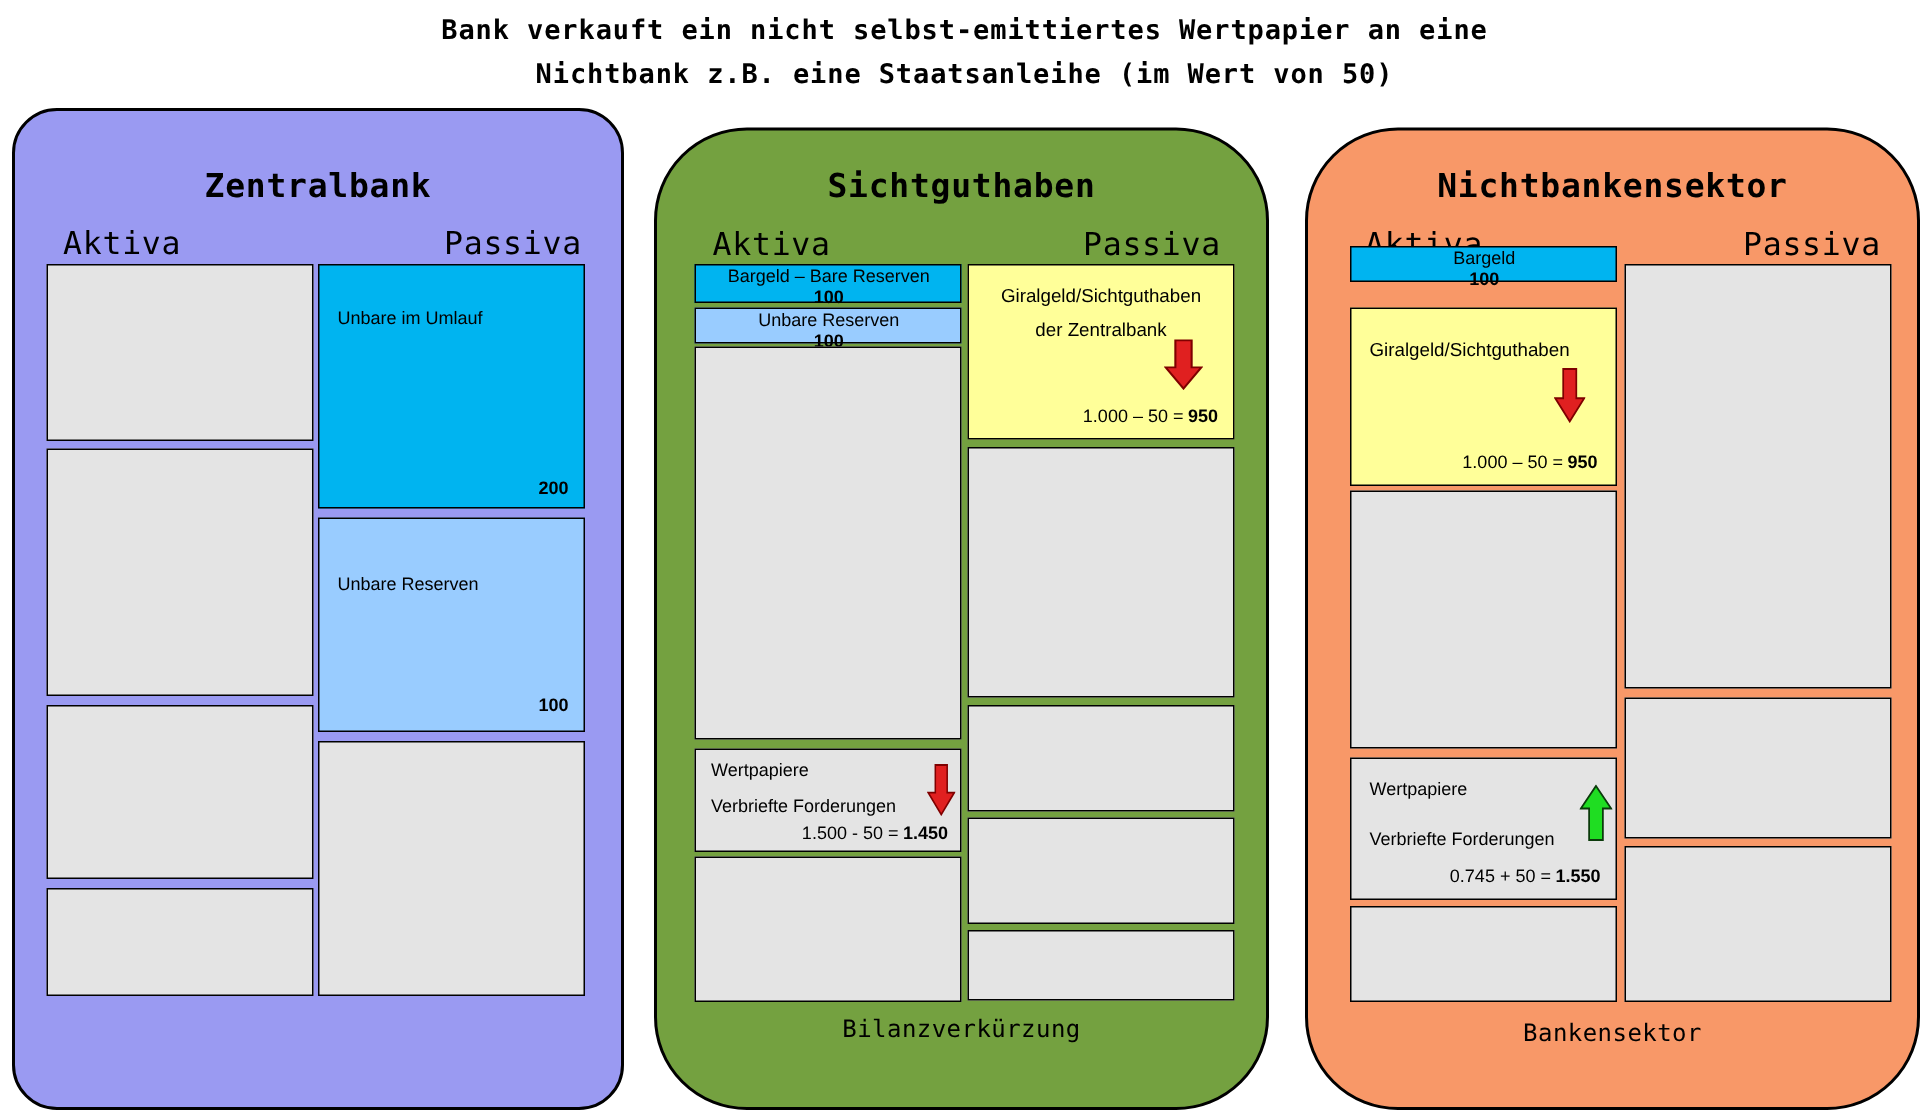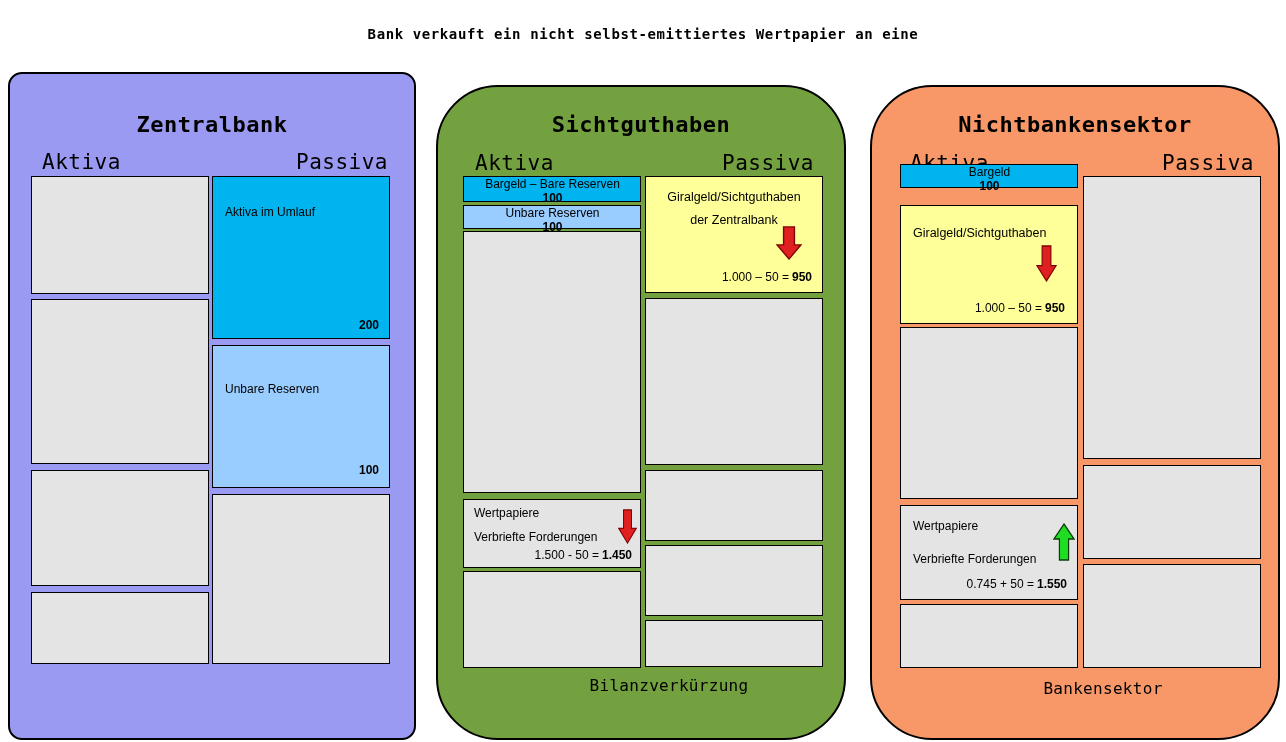--- a/index.html
+++ b/index.html
@@ -1,40 +1,40 @@
 <!DOCTYPE html>
 <html style="--purple: #9A9AF2; --green: #74A140; --orange: #F89868; --cyan: #00B4F0; --lightblue: #99CCFF; --yellow: #FFFF99; --gray: #E4E4E4; --arrow_red: #E02020; --arrow_red_outline: #7F0000; --arrow_green: #1FDD22; --arrow_green_outline: #0B3B0B;"><head>
 <meta charset="utf-8">
 <style>
   html,body { margin:0; padding:0; background:#fff; }
   .canvas {
     position:relative; width:1286px; height:742px; background:#fff;
     font-family:"Liberation Sans", sans-serif; overflow:hidden; color:#000;
   }
   .main-title {
-    position:absolute; top:20px; left:0; width:100%; text-align:center;
+    position:absolute; top:6px; left:0; width:100%; text-align:center;
     font-family:"DejaVu Sans Mono", monospace; font-weight:bold;
-    font-size:14px; line-height:29px; letter-spacing:0.6px;
+    font-size:18px; line-height:29px; letter-spacing:0.6px;
   }
   .panel { position:absolute; border:2px solid #000; box-sizing:border-box; }
-  .panel-zb  { left:8px;   top:72px; width:408px; height:668px; background:var(--purple,#9A9AF2); border-radius:14px; }
+  .panel-zb  { left:8px;   top:72px; width:408px; height:668px; background:var(--purple,#9A9AF2); border-radius:30px; }
   .panel-bs  { left:436px; top:85px; width:410px; height:655px; background:var(--green,#74A140);  border-radius:62px; }
   .panel-nbs { left:870px; top:85px; width:410px; height:655px; background:var(--orange,#F89868); border-radius:62px; }
   .panel-title {
     position:absolute; left:0; width:100%; text-align:center;
     font-family:"DejaVu Sans Mono", monospace; font-weight:bold;
     font-size:22px; letter-spacing:0.5px;
   }
   .col-header {
     position:absolute; font-family:"DejaVu Sans Mono", monospace;
     font-size:21px; letter-spacing:0.5px;
   }
   .panel-footer {
     position:absolute; left:0; width:100%; text-align:center;
-    font-family:"DejaVu Sans Mono", monospace; font-size:16px; letter-spacing:0.3px;padding-left:28px;
+    font-family:"DejaVu Sans Mono", monospace; font-size:16px; letter-spacing:0.3px;
   }
   .box { position:absolute; box-sizing:border-box; border:1.5px solid #000; }
   .gray      { background:var(--gray,#E4E4E4); }
   .cyan      { background:var(--cyan,#00B4F0); }
   .lightblue { background:var(--lightblue,#99CCFF); }
   .yellow    { background:var(--yellow,#FFFF99); }
   .box-label { position:absolute; font-size:12px; white-space:nowrap; }
   .corner-value { position:absolute; font-size:12px; font-weight:bold; }
   .row-box { display:flex; align-items:center; justify-content:space-between; padding:0 9px 0 10px; font-size:12px;flex-direction:column; }
   .row-box .value { font-weight:bold; }
@@ -43,34 +43,35 @@
   .eq .result { font-weight:bold; margin-left:3px; }
   .arrow { position:absolute; }
 </style>
 </head>
 <body>
 
 <div class="canvas">
 
   <div class="main-title">
     <div>Bank verkauft ein nicht selbst-emittiertes Wertpapier an eine</div>
+    <div>Nichtbank z.B. eine Staatsanleihe (im Wert von 50)</div>
   </div>
 
   <div class="panel panel-zb">
     <div class="panel-title" style="top:38px;">Zentralbank</div>
     <div class="col-header" style="top:76px; left:32px;">Aktiva</div>
     <div class="col-header" style="top:76px; right:26px;">Passiva</div>
 
     <div class="box gray" style="left:21px; top:102px; width:178px; height:118px;"></div>
     <div class="box gray" style="left:21px; top:225px; width:178px; height:165px;"></div>
     <div class="box gray" style="left:21px; top:396px; width:178px; height:116px;"></div>
     <div class="box gray" style="left:21px; top:518px; width:178px; height:72px;"></div>
 
     <div class="box cyan" style="left:202px; top:102px; width:178px; height:163px;">
-      <span class="box-label" style="left:12px; top:28px;">Aktiva im Umlauf</span>
+      <span class="box-label" style="left:12px; top:28px;">Unbare im Umlauf</span>
       <span class="corner-value" style="right:10px; bottom:6px;">200</span>
     </div>
     <div class="box lightblue" style="left:202px; top:271px; width:178px; height:143px;">
       <span class="box-label" style="left:12px; top:36px;">Unbare Reserven</span>
       <span class="corner-value" style="right:10px; bottom:10px;">100</span>
     </div>
     <div class="box gray" style="left:202px; top:420px; width:178px; height:170px;"></div>
   </div>
 
   <div class="panel panel-bs">

